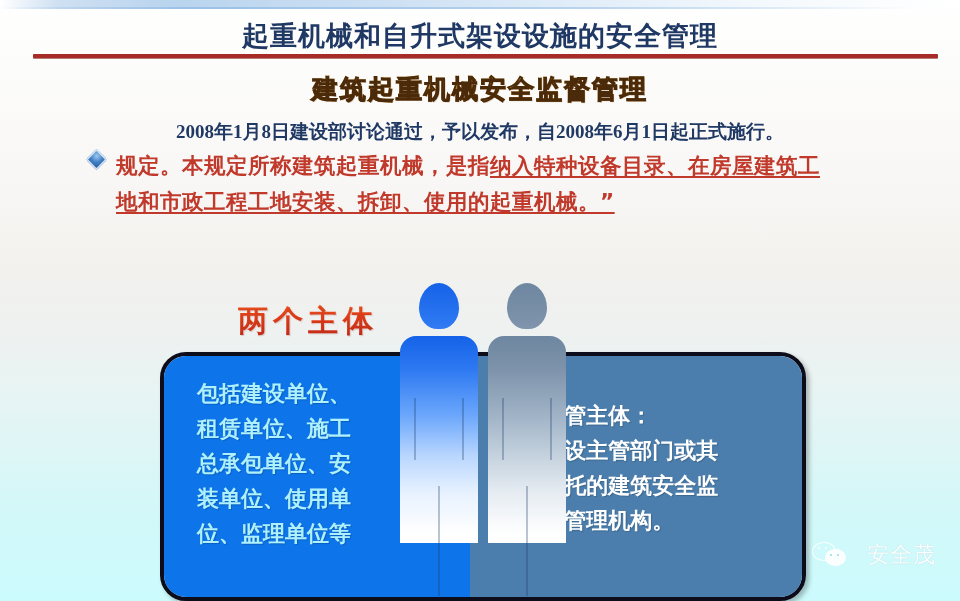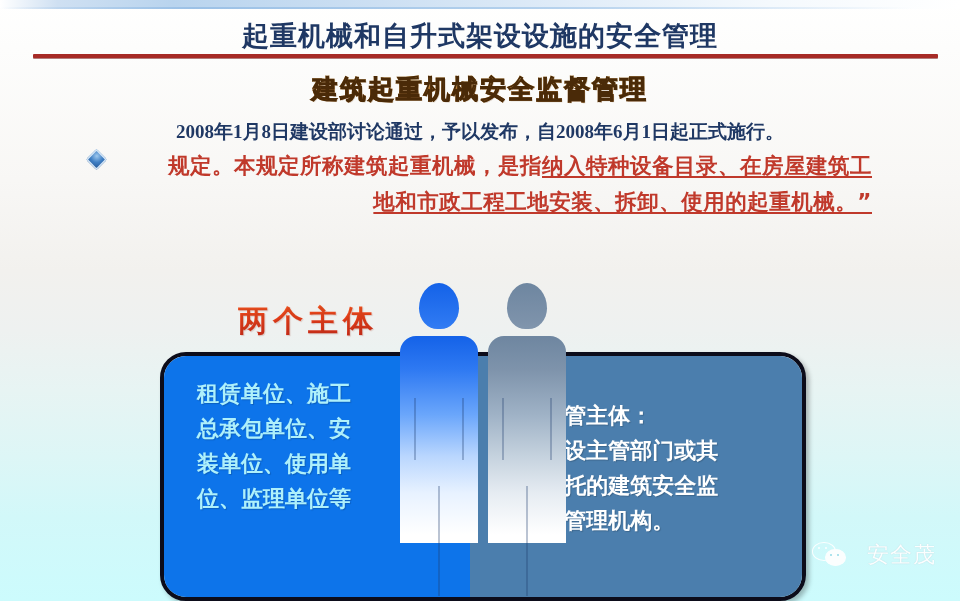--- a/index.html
+++ b/index.html
@@ -147,21 +147,21 @@
     font-size: 21.5px;
     line-height: 36px;
     letter-spacing: 0.5px;
     color: #c0392b;
     white-space: nowrap;
   }
   .body-block .ln { display: block; }
   .seg-red   { color: #c0392b; }
   .seg-green { color: #4e9a3f; }
   .seg-u     { text-decoration: underline; text-underline-offset: 3px; }
-  .ln-indent { padding-left: 4px; text-align: right; }
+  .ln-indent { padding-left: 4px; }
 
   
   .two-subjects {
     position: absolute;
     left: 238px;
     top: 301px;
     font-family: "DejaVu Sans", sans-serif;
     font-weight: bold;
     font-size: 30px;
     letter-spacing: 5px;
@@ -363,20 +363,21 @@
     <span class="ln ln-indent">
       <span class="seg-red seg-u">地和市政工程工地安装、拆卸、使用的起重机械。”</span>
     </span>
   </div>
 
   <div class="two-subjects">两个主体</div>
 
   <div class="panel-box">
     <div class="panel-left">
       <div class="panel-text">
+        <span class="ln">包括建设单位、</span>
         <span class="ln">租赁单位、施工</span>
         <span class="ln">总承包单位、安</span>
         <span class="ln">装单位、使用单</span>
         <span class="ln">位、监理单位等</span>
       </div>
     </div>
     <div class="panel-right">
       <div class="panel-text">
         <span class="ln">监管主体：</span>
         <span class="ln">建设主管部门或其</span>

